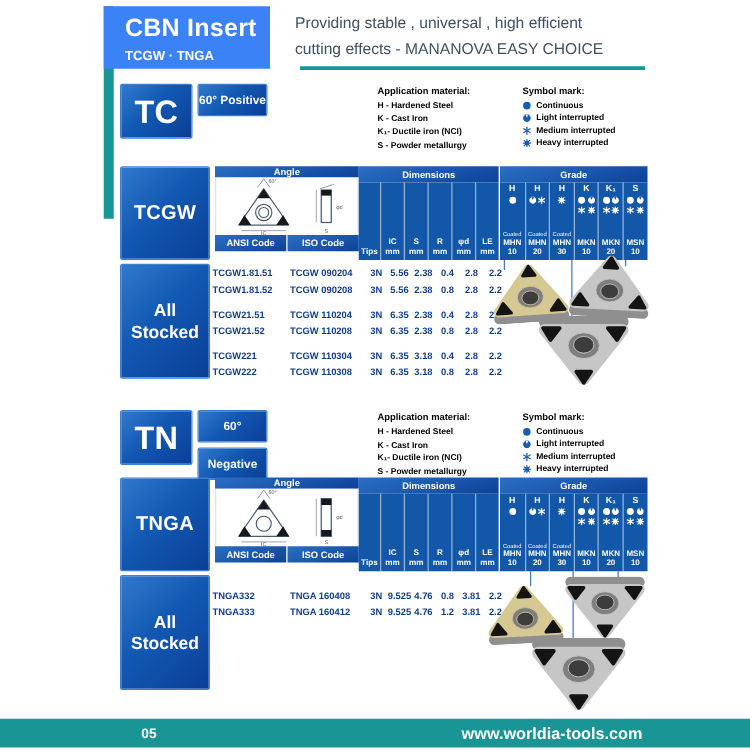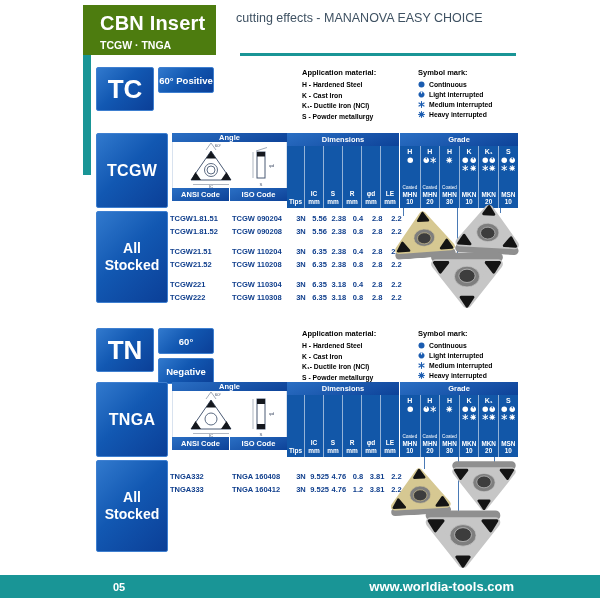--- a/index.html
+++ b/index.html
@@ -2,21 +2,21 @@
 <html><head>
 <meta charset="utf-8">
 <style>
   html,body{margin:0;padding:0;background:#ffffff;}
   .page{position:relative;width:600px;height:600px;background:#fff;overflow:hidden;
         font-family:"Liberation Sans",sans-serif;-webkit-font-smoothing:antialiased;}
   .abs{position:absolute;}
 
   
   .vbar{left:83px;top:5px;width:8px;height:170px;background:#199596;}
-  .hbox{left:83px;top:5px;width:133px;height:50px;background:#4d7c0f;color:#fff;
+  .hbox{left:83px;top:5px;width:133px;height:50px;background:#3b82f6;color:#fff;
         padding:7px 0 0 17px;box-sizing:border-box;}
   .htitle{font-size:20px;font-weight:bold;letter-spacing:.2px;}
   .hsub{font-size:10.5px;font-weight:bold;margin-top:4px;}
   .tagline{left:236px;top:8px;width:282px;color:#3e5162;font-size:12.5px;line-height:1.65;}
   .underline{left:240px;top:53px;width:276px;height:3px;background:#199596;}
 
   
   .bluebox{background:linear-gradient(135deg,#3179cd 0%,#1258b2 45%,#0b3f97 100%);
            border:1px solid #3e7fd0;border-radius:2px;color:#fff;box-sizing:border-box;
            display:flex;align-items:center;justify-content:center;}
@@ -125,20 +125,21 @@
 </svg>
 
 <div class="page" data-name="catalog-page">
 
   <div class="abs vbar" data-name="left-accent-bar"></div>
   <div class="abs hbox" data-name="header-brand-box">
     <div class="htitle" data-name="page-title">CBN Insert</div>
     <div class="hsub" data-name="page-subtitle">TCGW · TNGA</div>
   </div>
   <div class="abs tagline" data-name="header-tagline">
+    <div data-name="tagline-line-1">Providing  stable , universal , high efficient</div>
     <div data-name="tagline-line-2">cutting effects - MANANOVA EASY CHOICE</div>
   </div>
   <div class="abs underline" data-name="tagline-underline"></div>
 
   <div class="abs bluebox typebox" style="top:67px" data-name="type-box-tc">
     <span data-name="type-label">TC</span>
   </div>
   <div class="abs bluebox speccell" style="top:67px" data-name="tc-spec-top">
     <span data-name="spec-label">60° Positive</span>
   </div>

